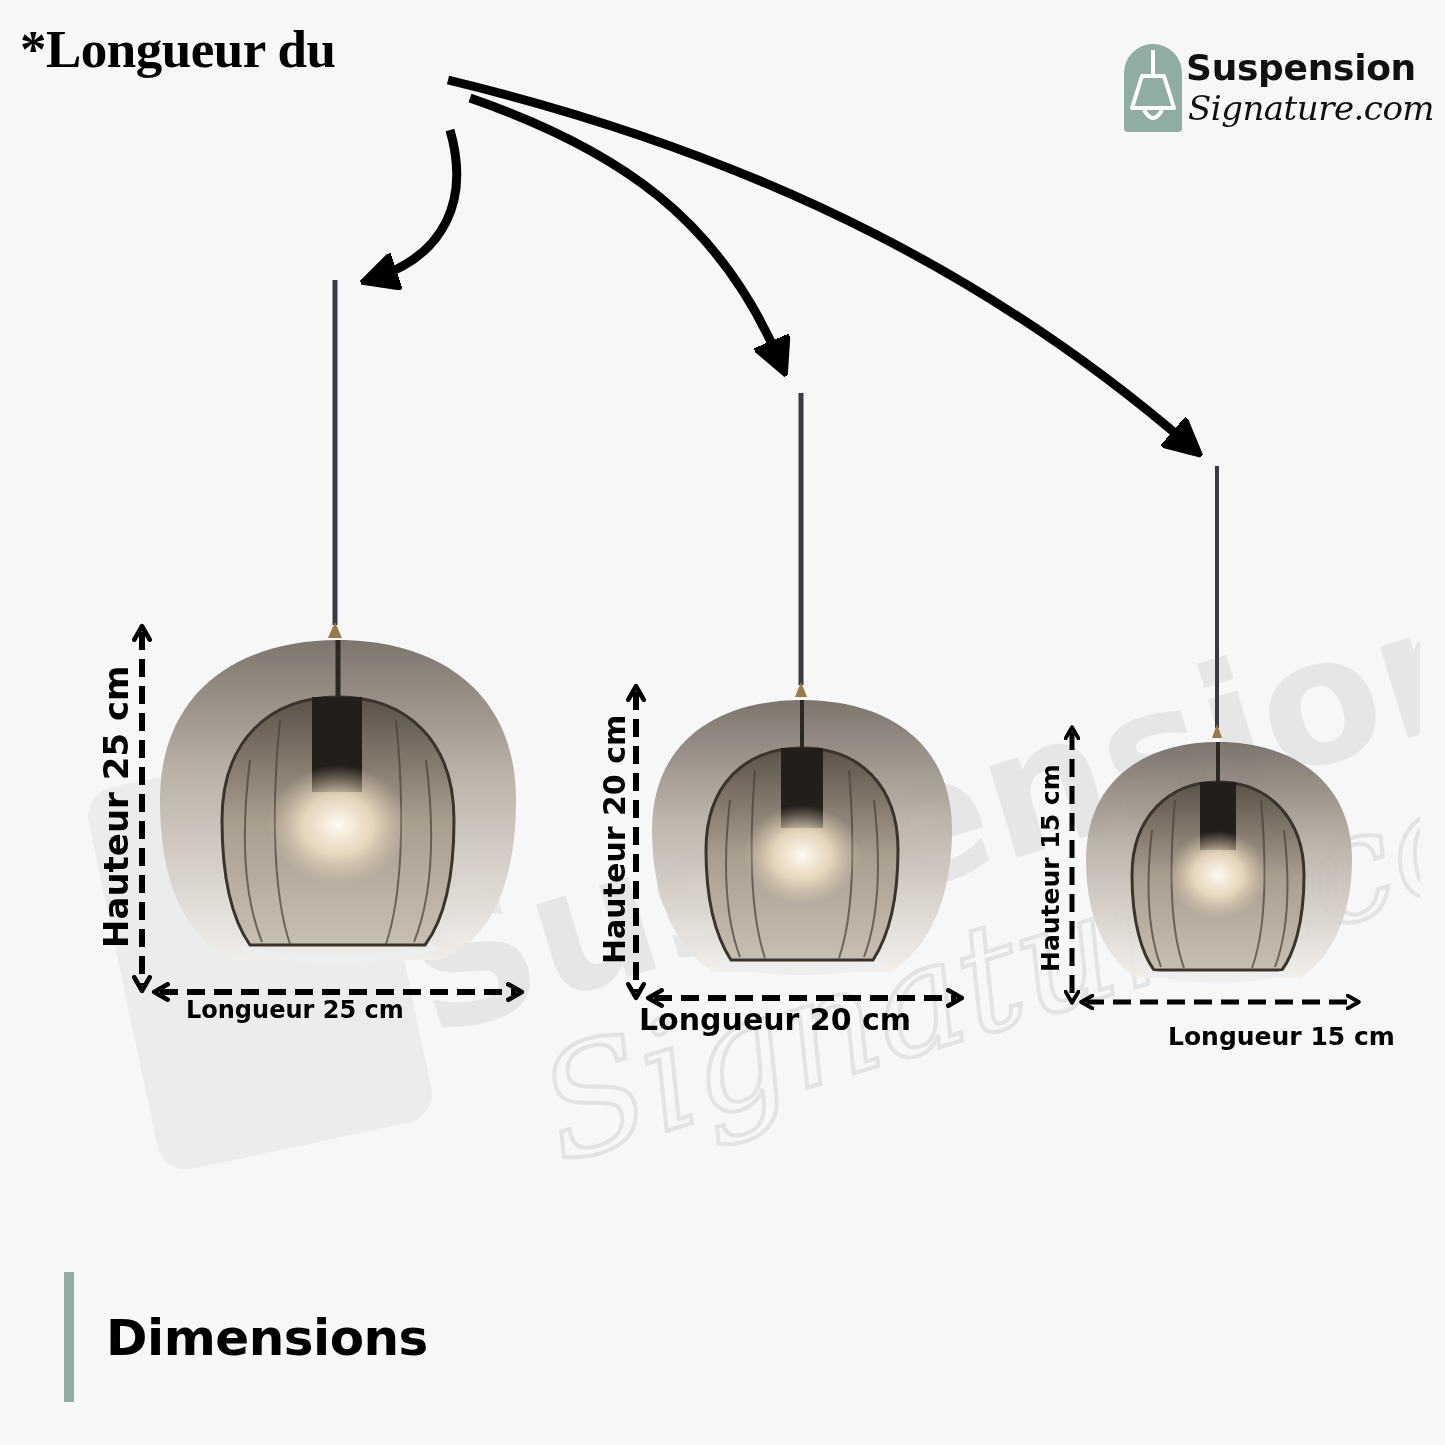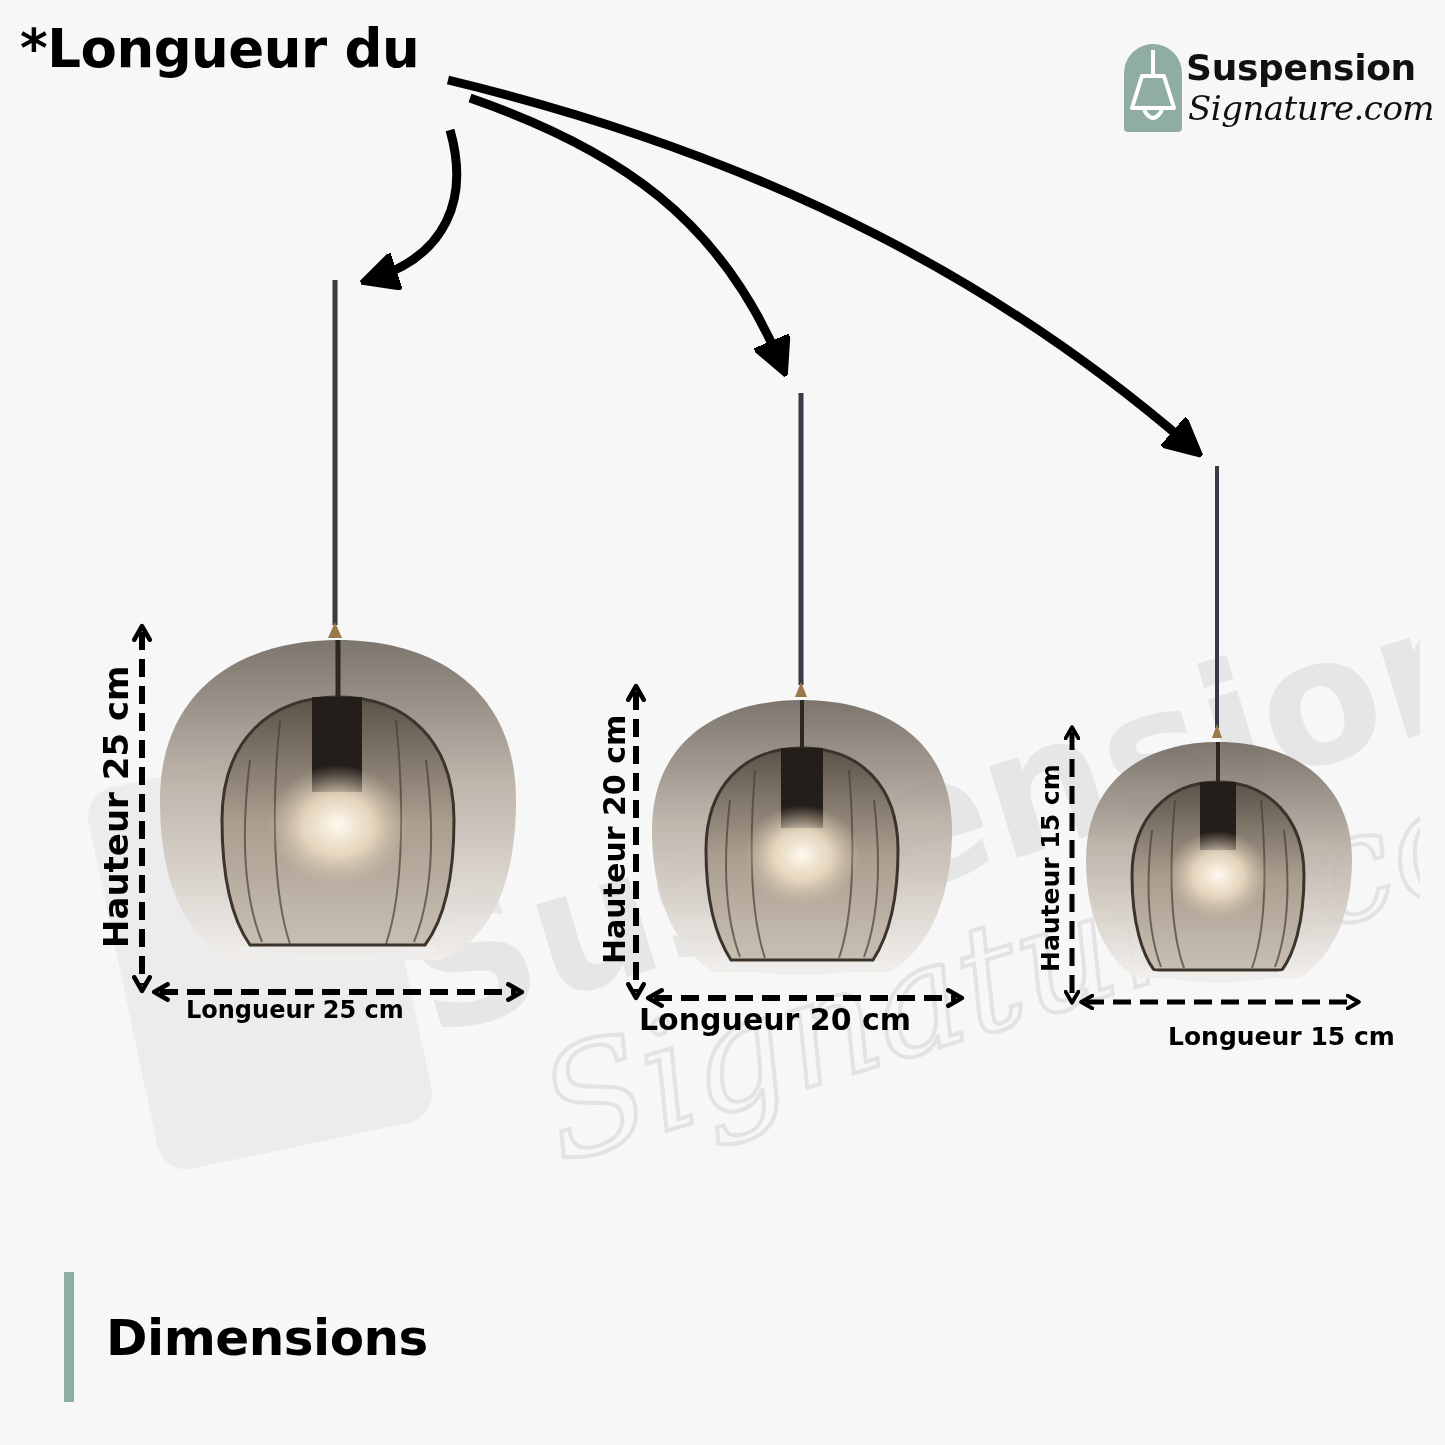--- a/index.html
+++ b/index.html
@@ -7,20 +7,21 @@
     width: 1445px; height: 1445px; position: relative; overflow: hidden;
     background: #f7f7f7;
     font-family: "DejaVu Sans", "Liberation Sans", sans-serif;
     color: #000;
   }
   .abs { position: absolute; }
   .headline {
     left: 6px; top: 6px; width: 460px;
     font-weight: bold; font-size: 53px; line-height: 86px;
     letter-spacing: -0.5px;
+    font-family: Liberation Serif, serif;
   }
   .headline .l1 { display: block; padding-left: 14px; }
   .headline .l2 { display: block; }
   .logo { left: 1124px; top: 44px; width: 300px; height: 90px; }
   .logo-badge {
     position: absolute; left: 0; top: 0; width: 58px; height: 88px;
     background: #8fada1; border-radius: 29px 29px 4px 4px;
   }
   .logo-title {
     position: absolute; left: 62px; top: 2px;

